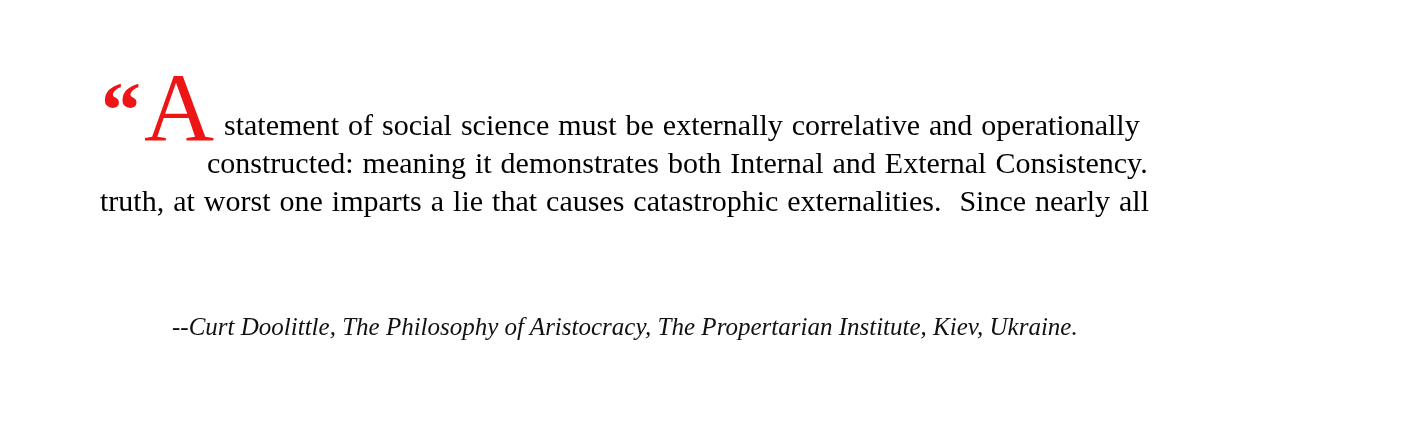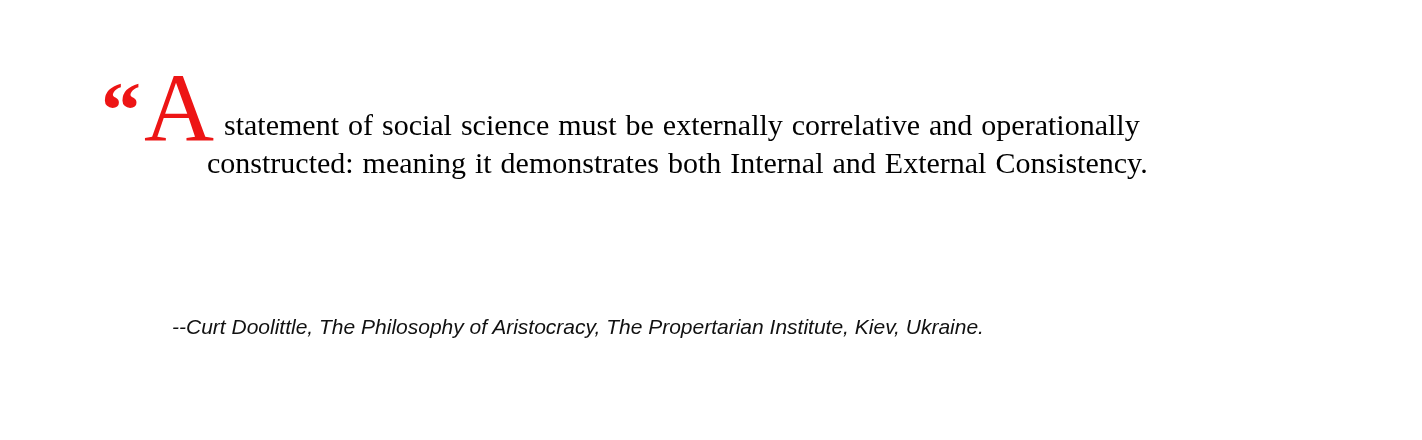--- a/index.html
+++ b/index.html
@@ -53,34 +53,35 @@
   .quote-line {
     white-space: pre;
     height: 38px;
   }
   .indent-first  { padding-left: 124px; }
   .indent-second { padding-left: 107px; }
   .attribution {
     position: absolute;
     left: 172px;
     top: 311px;
-    font-family: Liberation Sans, sans-serif;
+    font-family: Liberation Serif, serif;
     font-style: italic;
-    font-size: 21px;
+    font-size: 25px;
     line-height: 32px;
     color: #111111;
     white-space: pre;
   }
 </style>
 </head>
 <body>
 
 <div class="quote-block">
   <span class="open-quote">“</span>
   <span class="dropcap">A</span>
 
   <div class="quote-lines">
     <div class="quote-line indent-first">statement of social science must be externally correlative and operationally</div>
     <div class="quote-line indent-second">constructed: meaning it demonstrates both Internal and External Consistency.</div>
+    <div class="quote-line">truth, at worst one imparts a lie that causes catastrophic externalities.  Since nearly all</div>
   </div>
 
   <div class="attribution">--Curt Doolittle, The Philosophy of Aristocracy, The Propertarian Institute, Kiev, Ukraine.</div>
 </div>
 
 </body></html>

